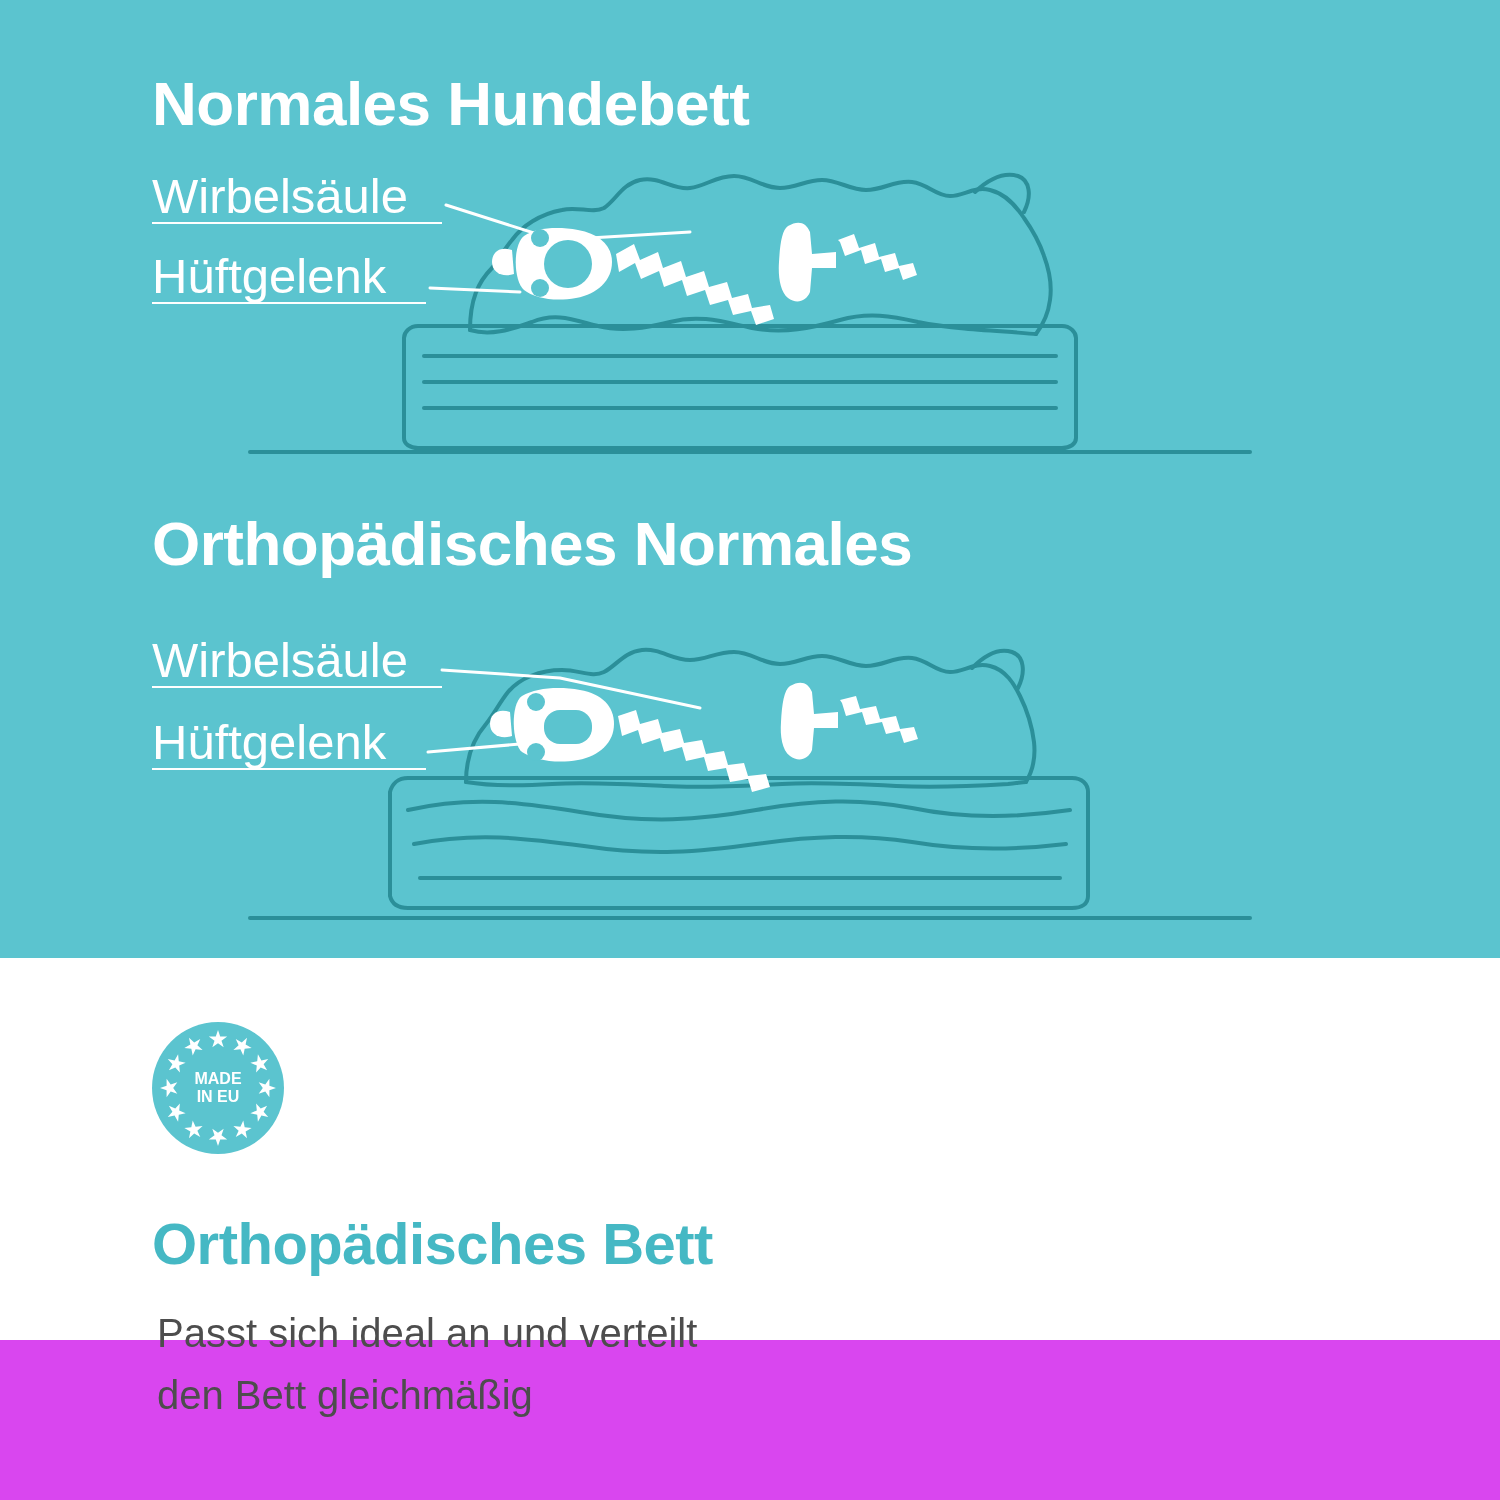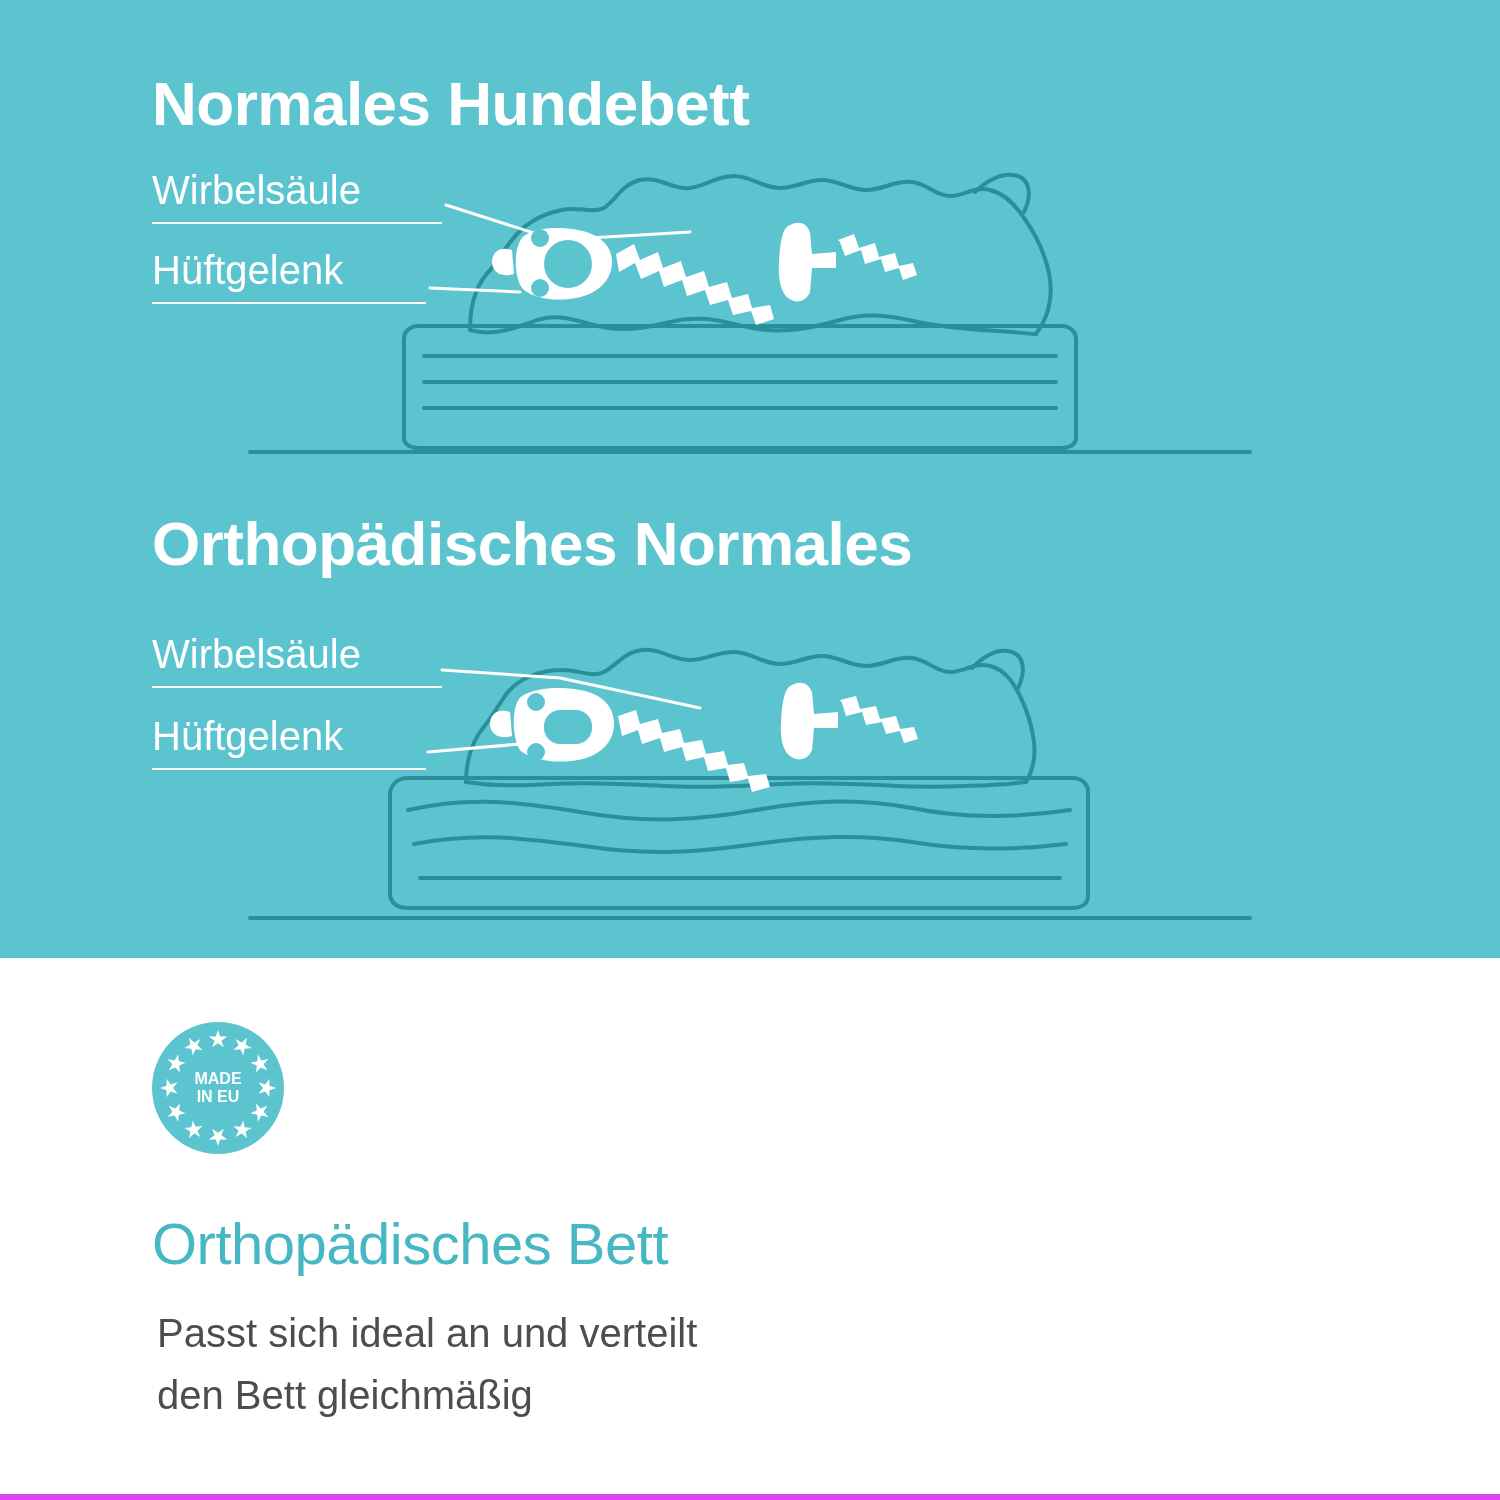--- a/index.html
+++ b/index.html
@@ -42,21 +42,21 @@
     font-weight: bold;
     font-size: 62px;
     letter-spacing: -0.5px;
     white-space: nowrap;
   }
   .heading-1 { top: 68px; }
 
   .label {
     position: absolute;
     color: #ffffff;
-    font-size: 40px;
+    font-size: 49px;
     white-space: nowrap;
     letter-spacing: 0px;
   }
   .label-underline {
     position: absolute;
     height: 2px;
     background: #ffffff;
   }
 
   .lbl-1a { left: 152px; top: 168px; }
@@ -68,37 +68,37 @@
     position: absolute;
     left: 0;
     top: 0;
   }
 
   .bottom {
     position: absolute;
     left: 0;
     top: 958px;
     width: 1500px;
-    height: 536px;
+    height: 382px;
     background: #ffffff;
   }
   .badge {
     position: absolute;
     left: 150px;
     top: 62px;
     width: 136px;
     height: 136px;
   }
   .bottom-title {
     position: absolute;
     left: 152px;
     top: 252px;
     color: #45b8c4;
     font-size: 58px;
-    font-weight: normal;
+    font-weight: bold;
     letter-spacing: -0.5px;
     white-space: nowrap;
   }
   .bottom-text {
     position: absolute;
     left: 157px;
     top: 344px;
     color: #4d4d4d;
     font-size: 40px;
     line-height: 62px;

